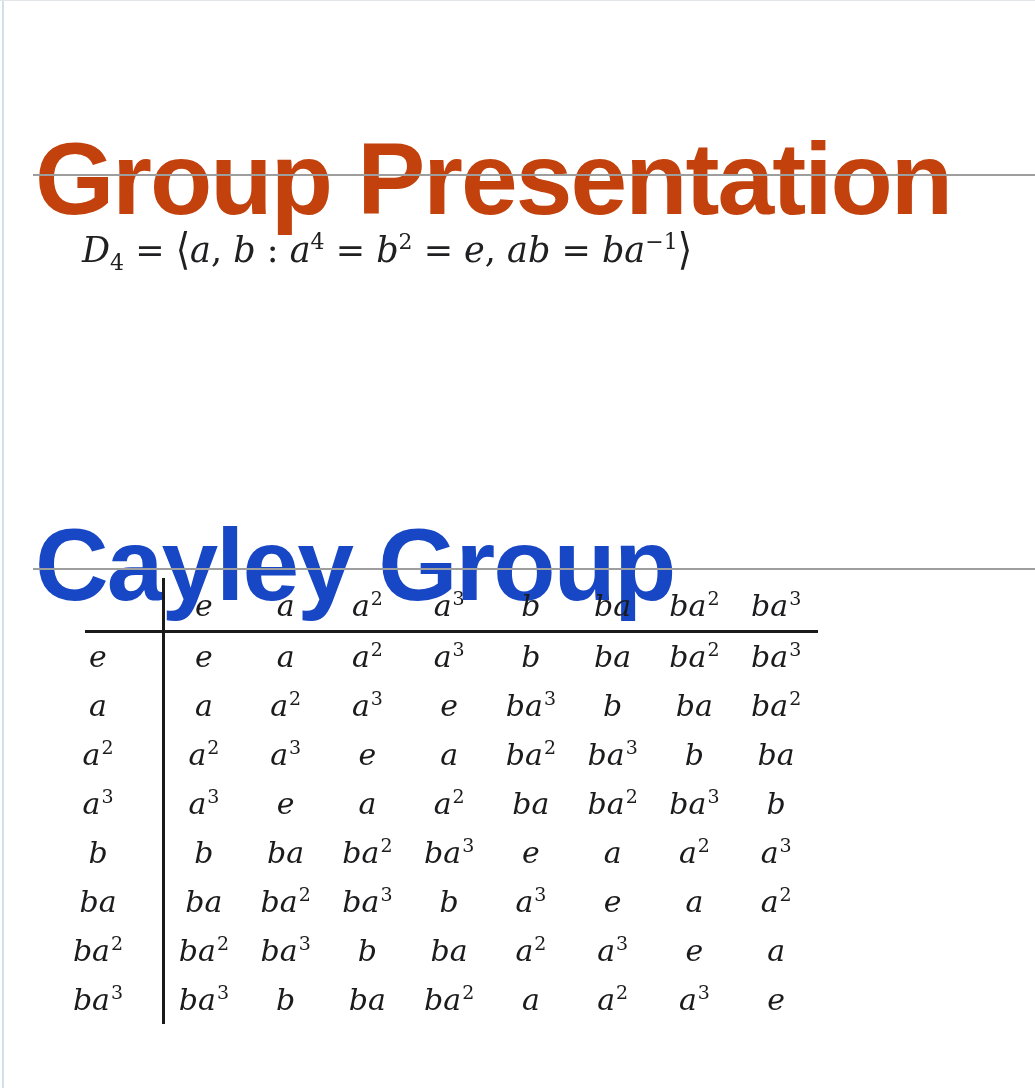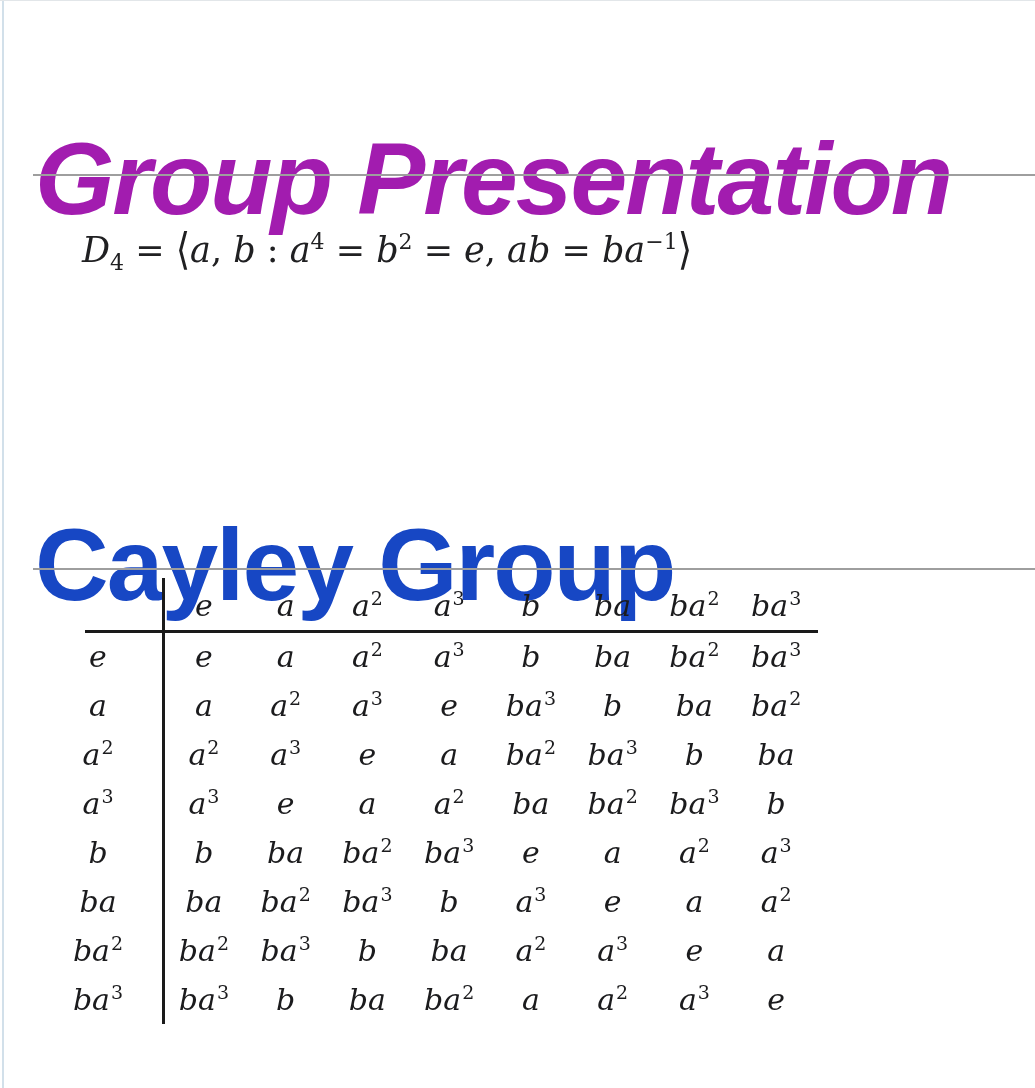--- a/index.html
+++ b/index.html
@@ -73,21 +73,21 @@
     position:absolute;left:85px;top:630px;width:733px;height:3px;
     background:#1a1a1a;
   }
 </style>
 </head>
 <body>
 
 <div class="edge-left"></div>
 <div class="edge-top"></div>
 
-<h1 id="heading-1" class="doc-heading" style="color: #a21caf; font-style: italic;">Group Presentation</h1>
+<h1 id="heading-1" class="doc-heading" style="color: #c2410c;">Group Presentation</h1>
 <div id="rule-1" class="heading-rule"></div>
 
 <div class="math-line"><span class="seg-it">D</span><span class="seg-sub">4</span><span class="seg-up"> = </span><span class="seg-br">⟨</span><span class="seg-it">a</span><span class="seg-up">, </span><span class="seg-it">b</span><span class="seg-up"> : </span><span class="seg-it">a</span><span class="seg-sup">4</span><span class="seg-up"> = </span><span class="seg-it">b</span><span class="seg-sup">2</span><span class="seg-up"> = </span><span class="seg-it">e</span><span class="seg-up">, </span><span class="seg-it">ab</span><span class="seg-up"> = </span><span class="seg-it">ba</span><span class="seg-sup">−1</span><span class="seg-br">⟩</span></div>
 
 <h1 id="heading-2" class="doc-heading" style="color: rgb(23, 71, 196);">Cayley Group</h1>
 <div id="rule-2" class="heading-rule"></div>
 
 <div class="cayley-grid">
     <div class="tcell"></div>
     <div class="tcell">

